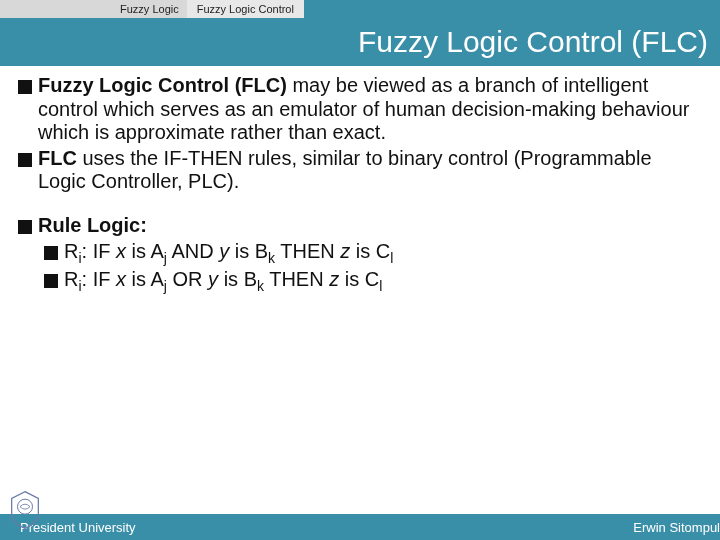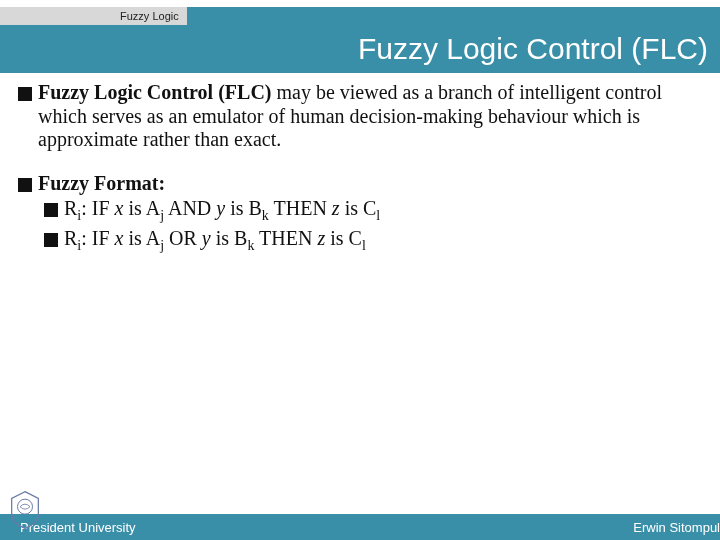--- a/index.html
+++ b/index.html
@@ -12,21 +12,20 @@
     overflow: hidden;
   }
   .header-bar {
     width: 100%;
     height: 18px;
     background: #3a8fa8;
     display: flex;
     align-items: center;
     font-size: 11px;
     color: #222;
-    margin-top: 7px;
   }
   .crumb1 {
     background: #d8d8d8;
     padding: 2px 8px 2px 120px;
     height: 100%;
     display: flex;
     align-items: center;
   }
   .crumb2 {
     background: #e8e8e8;
@@ -51,21 +50,20 @@
   }
   .content {
     padding: 8px 18px 0 18px;
     font-size: 20px;
     color: #111;
     line-height: 1.18;
   }
   .bullet-row {
     display: flex;
     margin-bottom: 2px;
-    font-family: Liberation Serif, serif;
   }
   .bullet-sq {
     flex: 0 0 auto;
     width: 14px;
     height: 14px;
     background: #111;
     margin-top: 6px;
     margin-right: 6px;
   }
   .bullet-sq.sub {
@@ -98,42 +96,49 @@
     height: 40px;
     z-index: 5;
   }
   .logo svg { width: 100%; height: 100%; }
 </style>
 </head>
 <body>
 
 <div class="header-bar">
   <div class="crumb1">Fuzzy Logic</div>
+  <div class="crumb2">Fuzzy Logic Control</div>
 </div>
 
 <div class="title-bar">
   <span>Fuzzy Logic Control (FLC)</span>
 </div>
 
 <div class="content">
 
   <div class="bullet-row">
     <div class="bullet-sq"></div>
     <div class="bullet-text">
       <b>Fuzzy Logic Control (FLC)</b><span> may be viewed as a branch of </span><span>intelligent</span><span> control which serves as an emulator of human </span><span>decision-making</span><span> behaviour which is </span><span>approximate</span><span> rather than exact.</span>
     </div>
   </div>
 
+  <div class="bullet-row">
+    <div class="bullet-sq"></div>
+    <div class="bullet-text">
+      <b>FLC</b><span> uses the IF-THEN rules, similar to binary control (Programmable Logic Controller, PLC).</span>
+    </div>
+  </div>
 
   <div class="section-gap"></div>
 
   <div class="bullet-row">
     <div class="bullet-sq"></div>
     <div class="bullet-text">
-      <b>Fuzzy Format:</b>
+      <b>Rule Logic:</b>
     </div>
   </div>
 
   <div class="bullet-row">
     <div class="bullet-sq sub"></div>
     <div class="bullet-text">
       <span>R</span><sub>i</sub><span>: IF </span><span class="italic">x</span><span> is A</span><sub>j</sub><span> AND </span><span class="italic">y</span><span> is B</span><sub>k</sub><span> THEN </span><span class="italic">z</span><span> is C</span><sub>l</sub>
     </div>
   </div>
 

